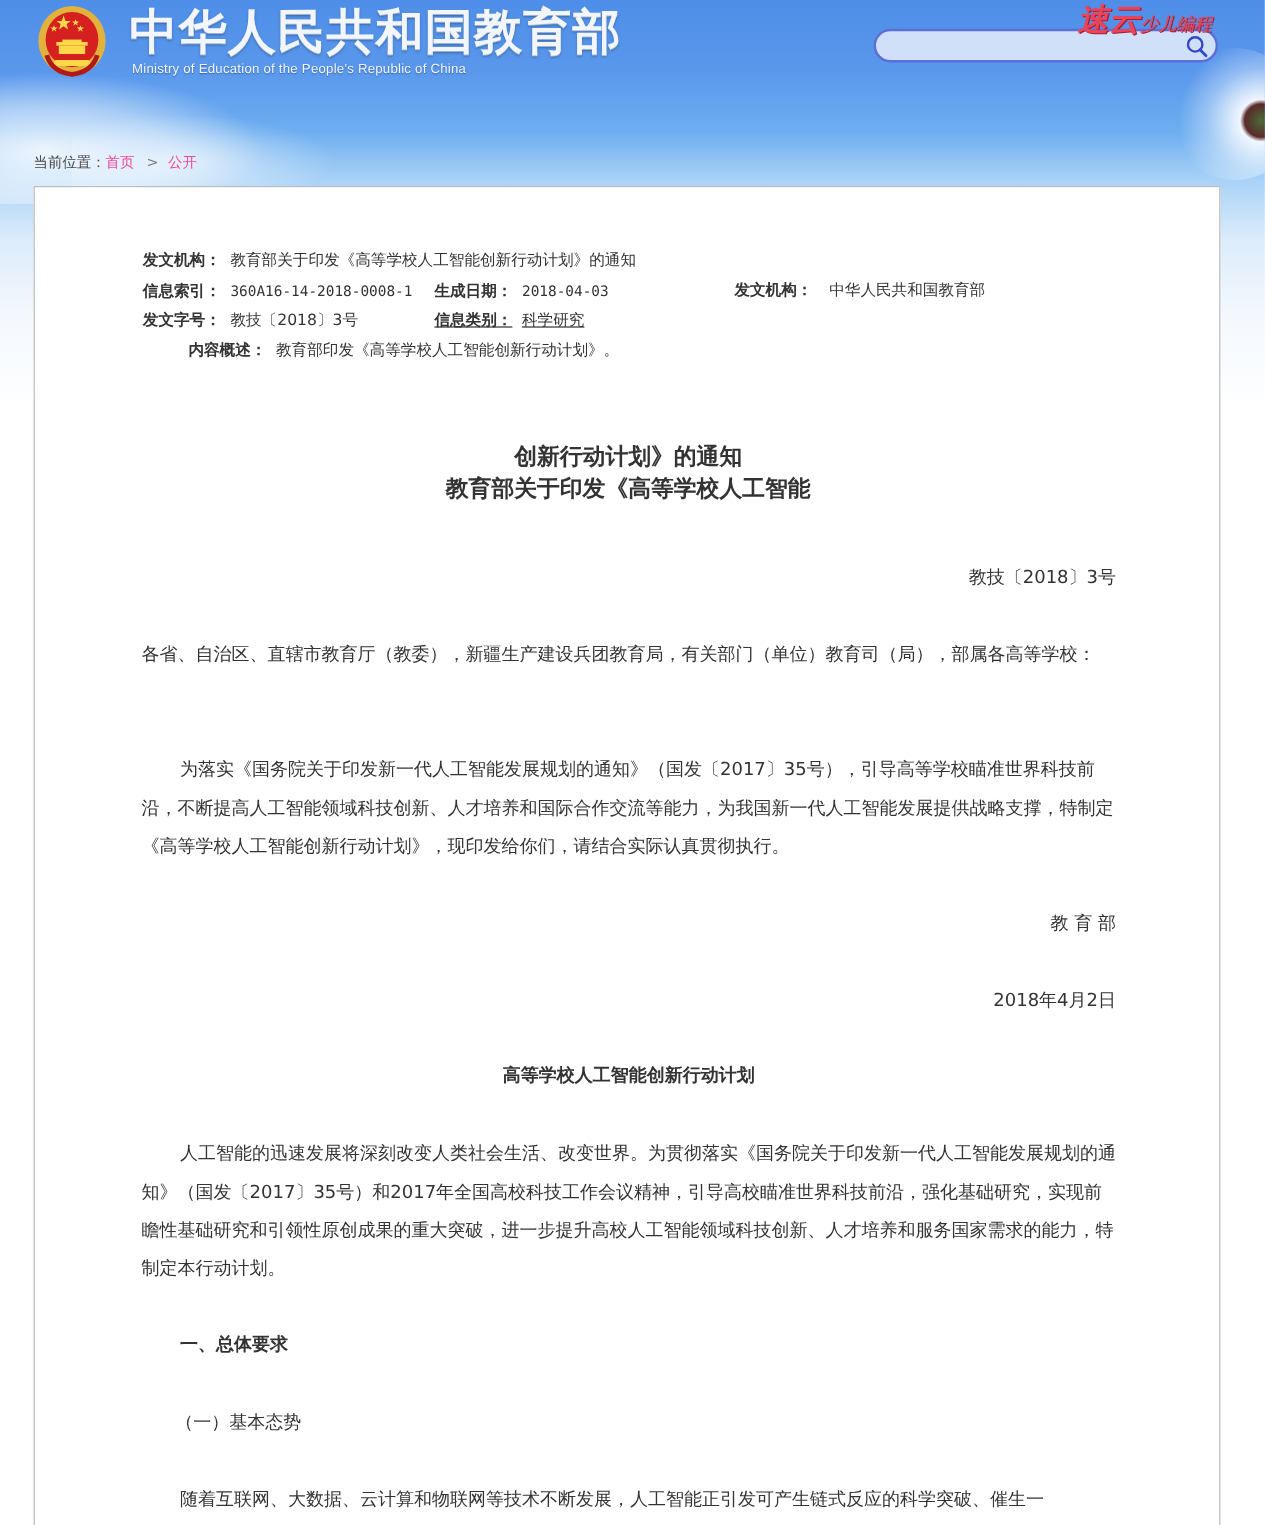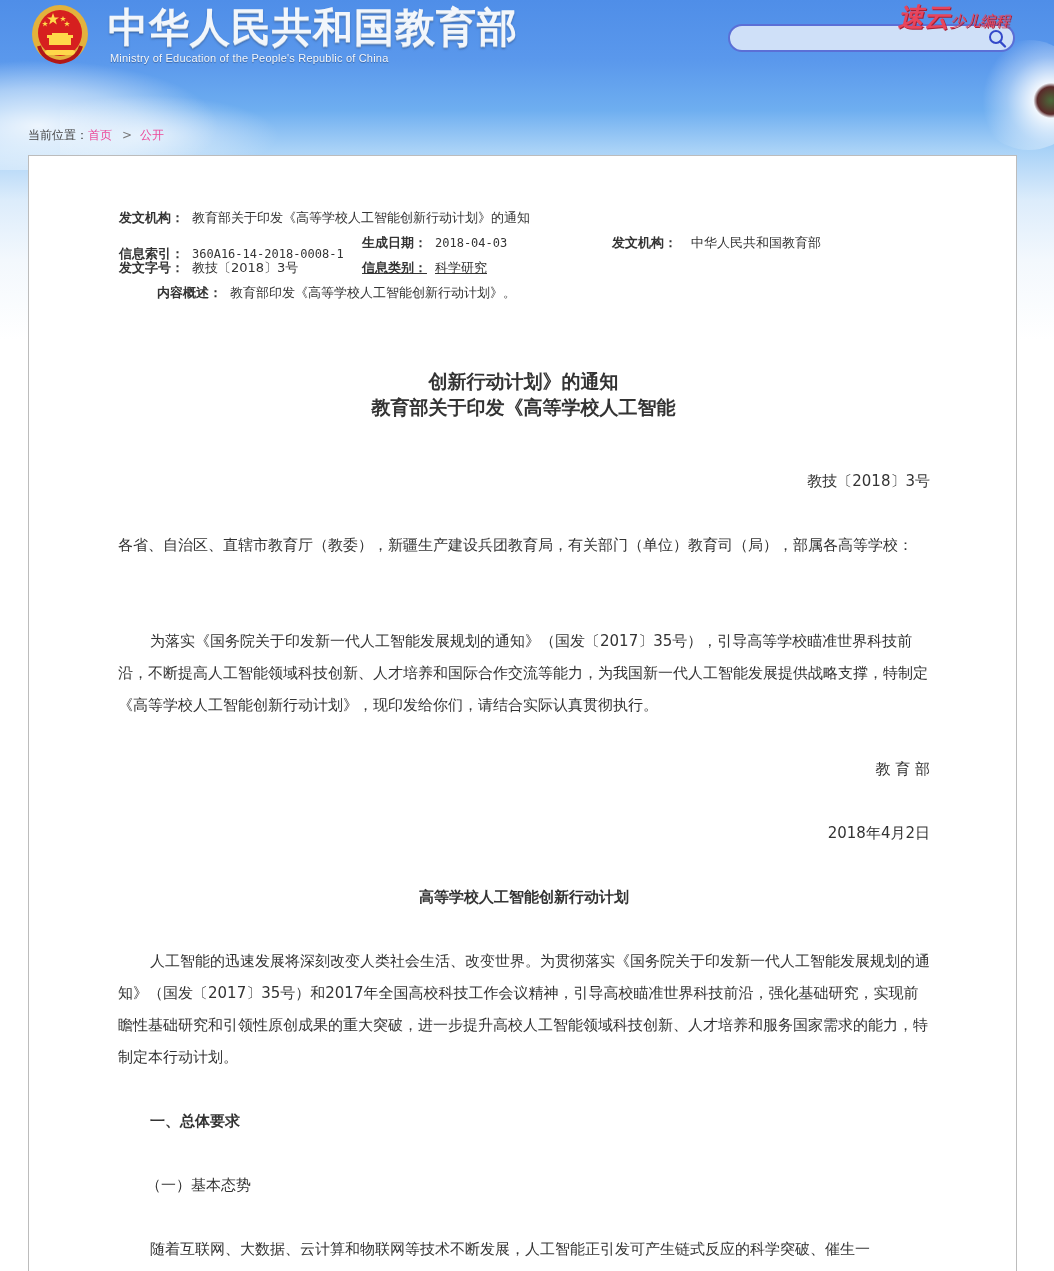--- a/index.html
+++ b/index.html
@@ -138,21 +138,21 @@
   <div class="breadcrumb">
     <span>当前位置：</span><a href="#">首页</a><span class="sep">&gt;</span><a href="#">公开</a>
   </div>
 </div>
 
 <div class="panel">
   <div class="meta">
     <div class="meta-row" style="left:0; top:0;">
       <span class="meta-label">发文机构：</span><span class="meta-value">教育部关于印发《高等学校人工智能创新行动计划》的通知</span>
     </div>
-    <div class="meta-row" style="left:0; top:25px;margin-top:11px;">
+    <div class="meta-row" style="left:0; top:25px;">
       <span class="meta-label">信息索引：</span><span class="meta-value mono">360A16-14-2018-0008-1</span>
     </div>
     <div class="meta-row" style="left:243px; top:25px;">
       <span class="meta-label">生成日期：</span><span class="meta-value mono">2018-04-03</span>
     </div>
     <div class="meta-row" style="left:493px; top:25px;">
       <span class="meta-label">发文机构：</span><span class="meta-value" style="margin-left:14px;">中华人民共和国教育部</span>
     </div>
     <div class="meta-row" style="left:0; top:50px;">
       <span class="meta-label">发文字号：</span><span class="meta-value">教技〔2018〕3号</span>

